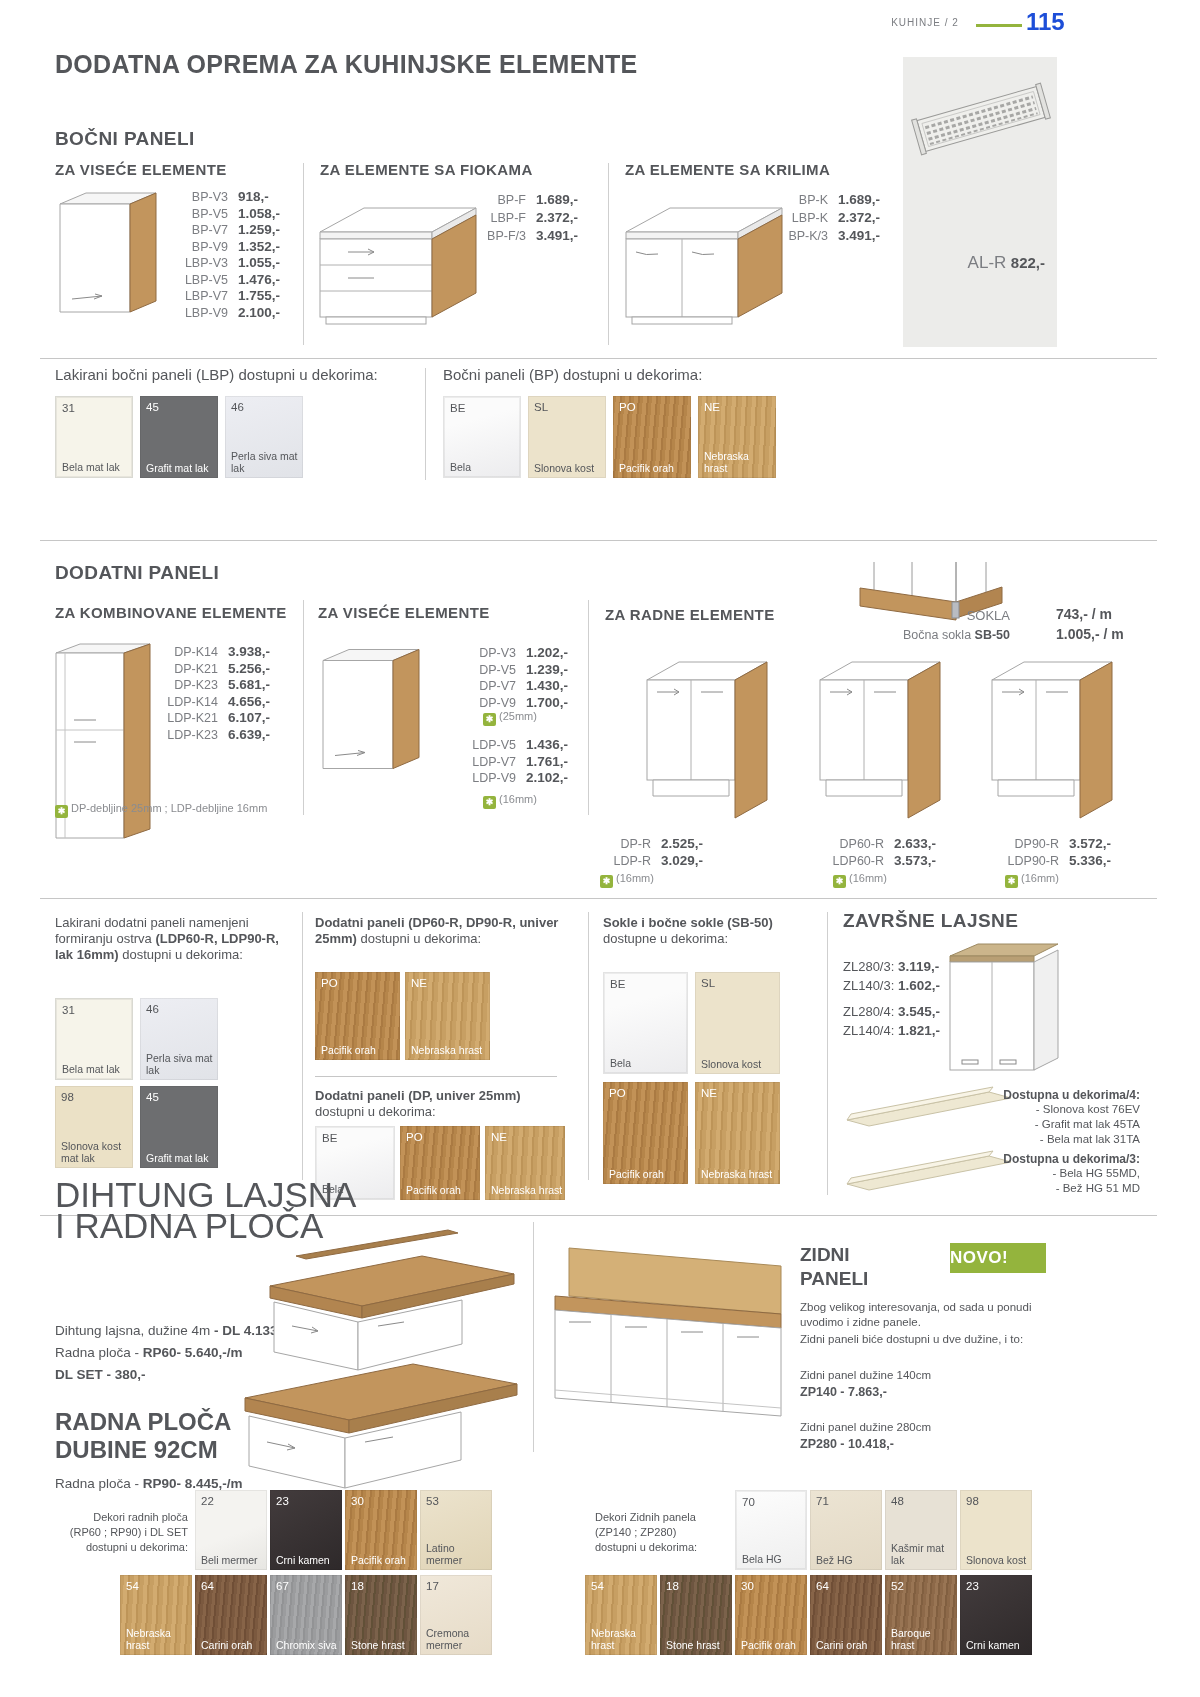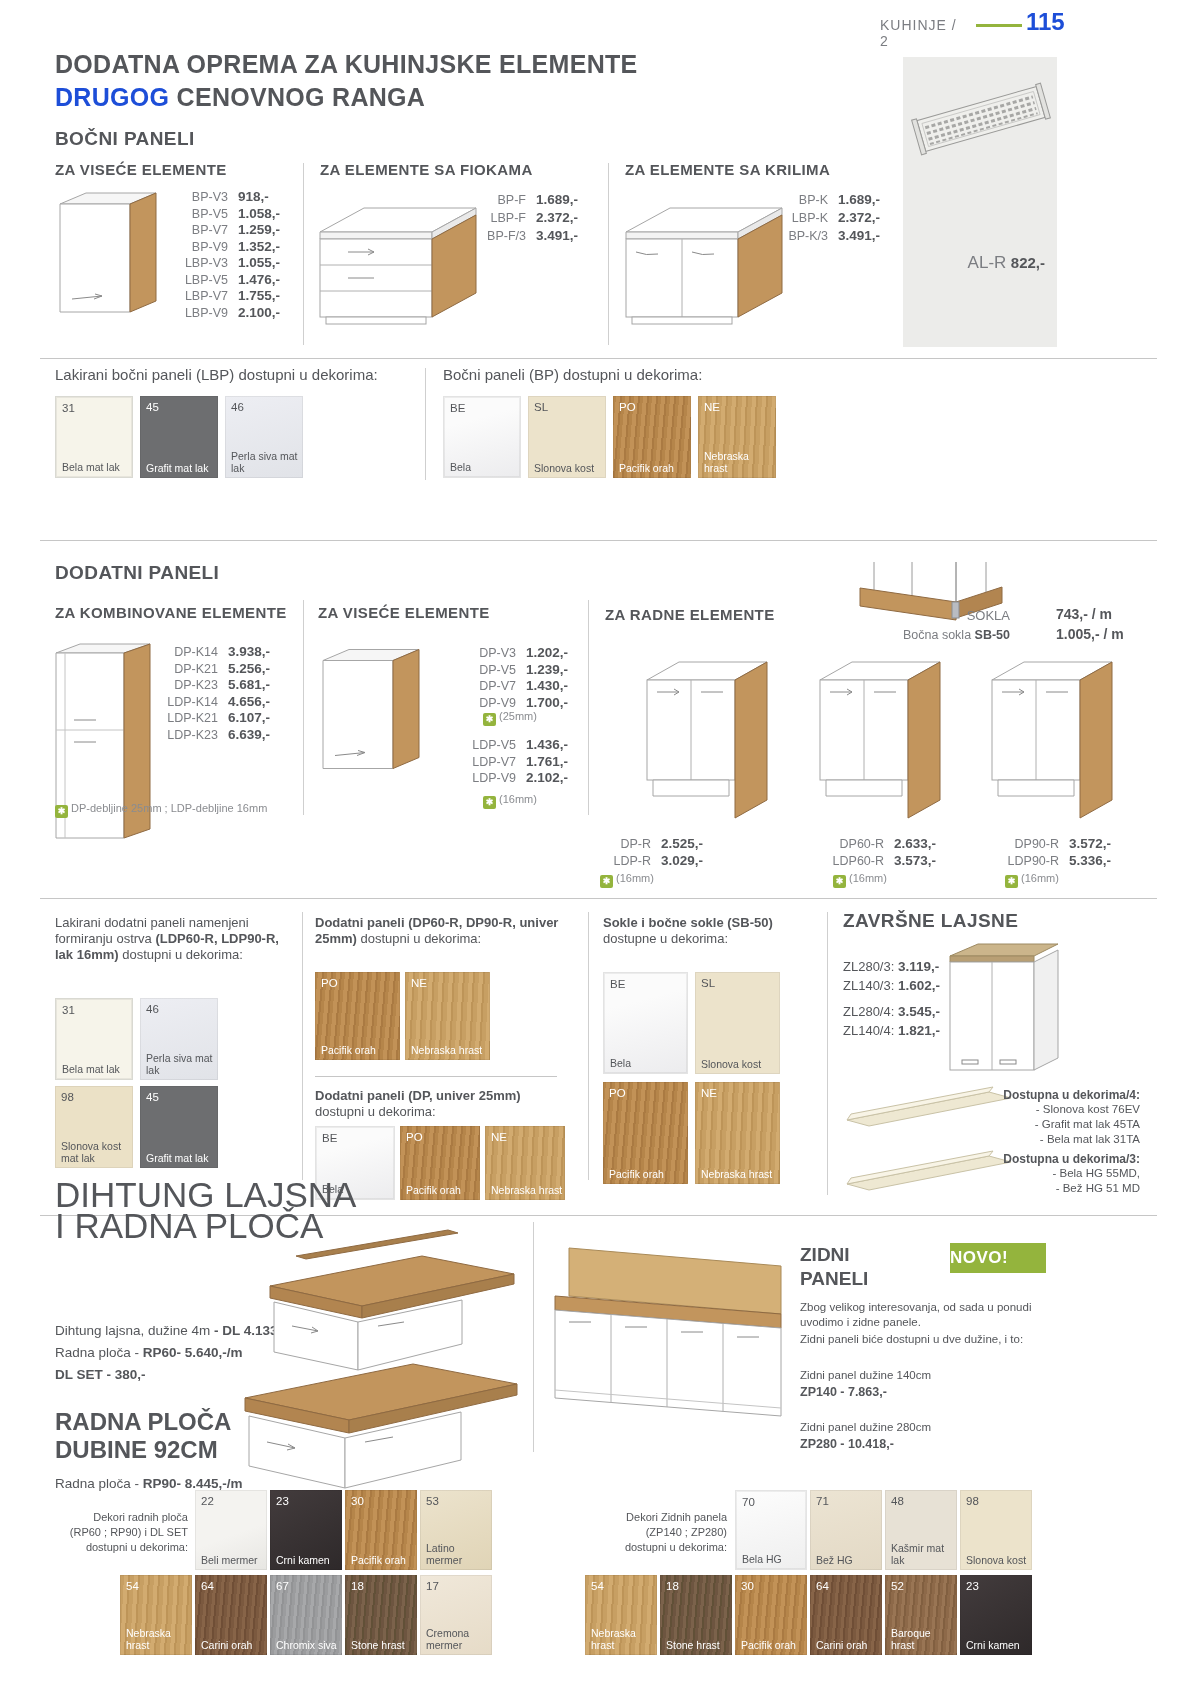--- a/index.html
+++ b/index.html
@@ -48,27 +48,26 @@
 .ventbox{position:absolute;background:#ececea}
 .badge{position:absolute;background:#94b43d;color:#fff;font-weight:700;font-size:17px;text-align:left;line-height:30px;letter-spacing:.5px}
 .small{font-size:11.5px;line-height:15px;color:#54565a}
 svg{display:block}
 </style>
 </head>
 <body>
 
 <div id="page">
 
-  <div class="abs gry" style="left:880px;top:17px;width:90px;text-align:left;font-size:14px;letter-spacing:1px">KUHINJE / 2</div>
+  <div class="abs gry" style="left:880px;top:17px;width:90px;text-align:center;font-size:10px;letter-spacing:1px">KUHINJE / 2</div>
   <div class="abs" style="left:976px;top:24px;width:46px;height:3px;background:#94b43d"></div>
   <div class="abs g b" style="left:1026px;top:8px;font-size:24px">115</div>
 
   <div class="abs h1" style="left:55px;top:48px;width:700px">
     <div>DODATNA OPREMA ZA KUHINJSKE ELEMENTE</div>
-    <div><span class="g">DRUGOG</span><span> CENOVNOG RANGA</span></div>
   </div>
 
   <div class="abs h2" style="left:55px;top:128px">BOČNI PANELI</div>
 
   <div class="abs h3" style="left:55px;top:161px">ZA VISEĆE ELEMENTE</div>
   <div class="abs" style="left:52px;top:188px">
     <svg width="122" height="135" viewBox="0 0 122 135">
         <polygon points="34,5 104,5 78,16 8,16" fill="#f6f6f6" stroke="#a6a6a6"></polygon>
         <polygon points="8,16 78,16 78,124 8,124" fill="#fff" stroke="#a6a6a6"></polygon>
         <polygon points="78,16 104,5 104,113 78,124" fill="#c2955d" stroke="#8f6a42"></polygon>
@@ -611,21 +610,21 @@
     <div>ZIDNI</div>
     <div>PANELI</div>
   </div>
   <div class="badge" style="left:950px;top:1243px;width:96px;height:30px">NOVO!</div>
   <div class="abs small" style="left:800px;top:1300px;width:262px">Zbog velikog interesovanja, od sada u ponudi uvodimo i zidne panele.</div>
   <div class="abs small" style="left:800px;top:1332px;width:262px">Zidni paneli biće dostupni u dve dužine, i to:</div>
   <div class="abs small" style="left:800px;top:1368px">Zidni panel dužine 140cm</div>
   <div class="abs b" style="left:800px;top:1385px;font-size:12.5px">ZP140 - 7.863,-</div>
   <div class="abs small" style="left:800px;top:1420px">Zidni panel dužine 280cm</div>
   <div class="abs b" style="left:800px;top:1437px;font-size:12.5px">ZP280 - 10.418,-</div>
-  <div class="abs" style="left:595px;top:1510px;width:132px;text-align:right;font-size:11px;line-height:15px">
+  <div class="abs" style="left:595px;top:1510px;width:132px;text-align:left;font-size:11px;line-height:15px">
     <div>Dekori Zidnih panela</div>
     <div>(ZP140 ; ZP280)</div>
     <div>dostupni u dekorima:</div>
   </div>
   <div class="sw d70" style="left:735px;top:1490px;width:72px;height:80px">
       <span class="sc">70</span>
       <span class="sn">Bela HG</span>
     </div>
   <div class="sw d71" style="left:810px;top:1490px;width:72px;height:80px">
       <span class="sc">71</span>

